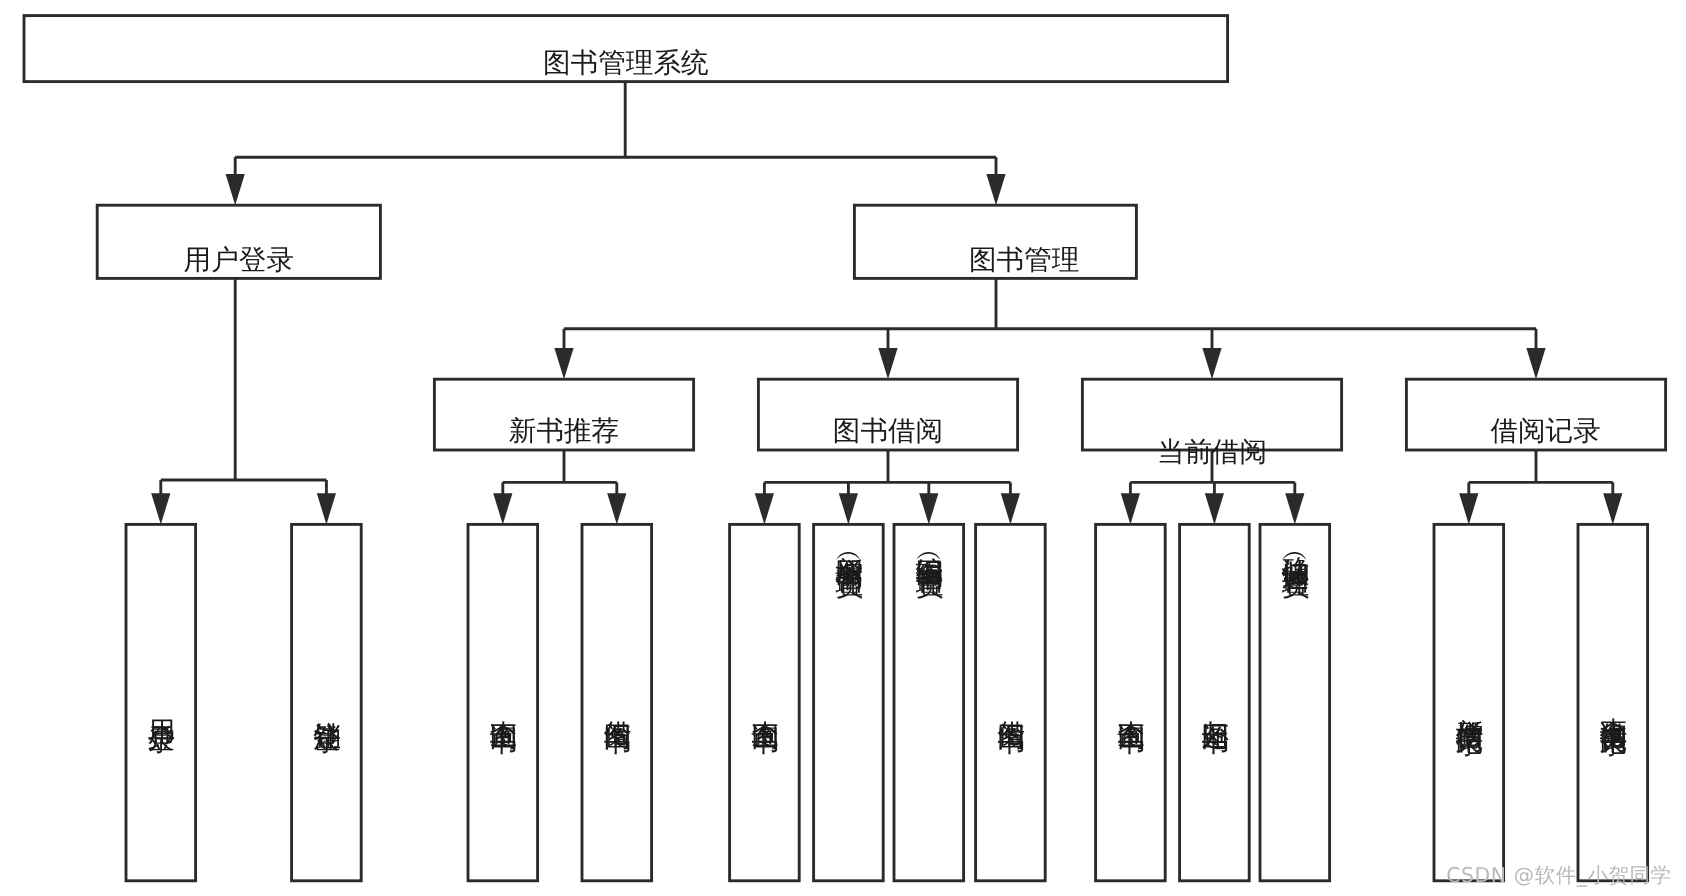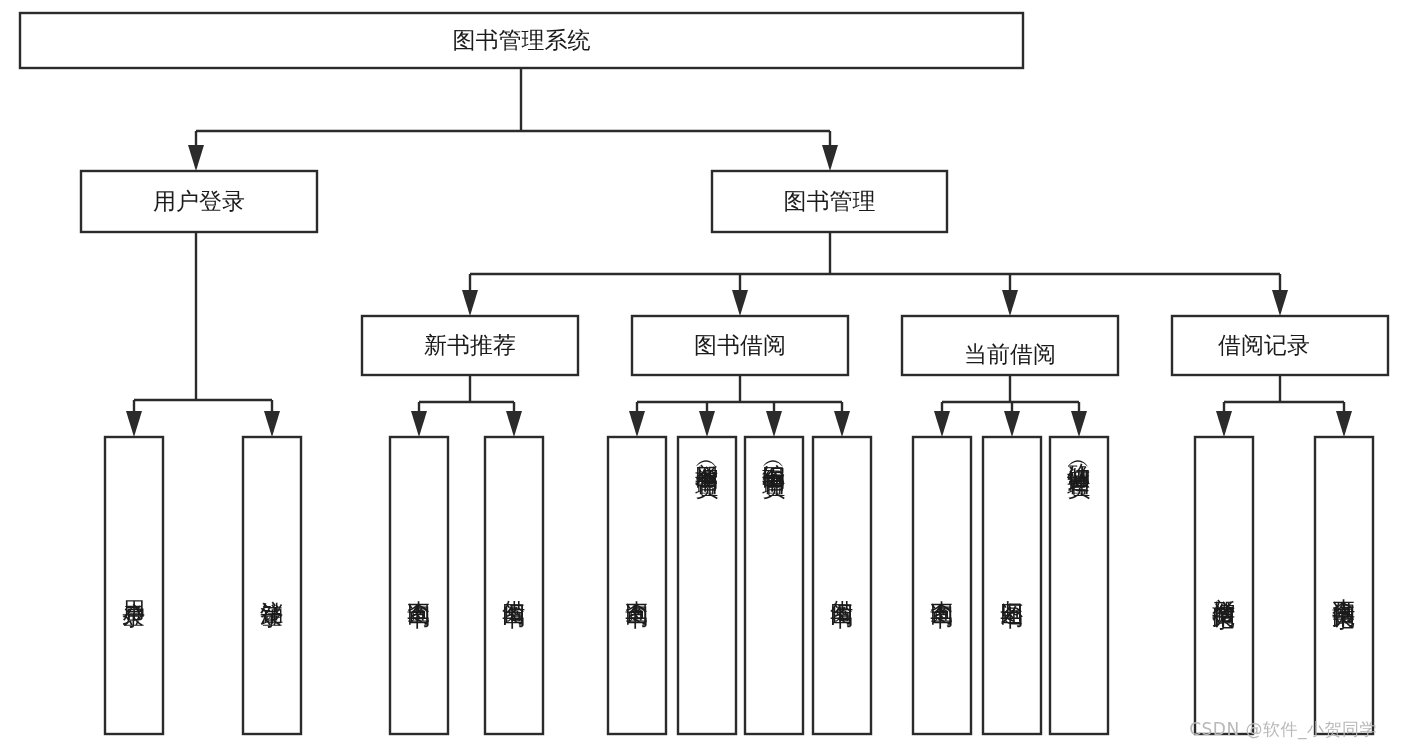--- a/index.html
+++ b/index.html
@@ -24,29 +24,29 @@
     text-orientation:upright;
     font-family:"DejaVu Sans","Liberation Sans",sans-serif;
     font-size:23px;
     line-height:1.06;
     letter-spacing:2px;
     color:#1b1b1b;
     white-space:nowrap;
   }
   .hlabel-wrap{
     position:absolute;
-    display:flex;align-items:center;justify-content:center;
+    display:flex;align-items:flex-end;justify-content:center;
     pointer-events:none;
   }
   .hlabel-text{
     font-family:"DejaVu Sans","Liberation Sans",sans-serif;
     font-size:23px;color:#1b1b1b;white-space:nowrap;
   }
   #watermark{
-    position:absolute;right:28px;bottom:6px;
+    position:absolute;right:12px;bottom:6px;
     font-family:"DejaVu Sans","Liberation Sans",sans-serif;
     font-size:17px;color:#b9b9b9;letter-spacing:0.5px;
     user-select:none;white-space:nowrap;
   }
 </style>
 </head>
 <body>
 
 <div id="diagram-root">
 
@@ -144,34 +144,34 @@
     </g>
   </svg>
 
   <div class="hlabel-wrap" style="left:20px;top:13px;width:1003px;height:55px;">
     <span class="hlabel-text">图书管理系统</span>
   </div>
 
   <div class="hlabel-wrap" style="left:81px;top:171px;width:236px;height:61px;">
     <span class="hlabel-text">用户登录</span>
   </div>
-  <div class="hlabel-wrap" style="left:712px;top:171px;width:235px;height:61px;">
+  <div class="hlabel-wrap" style="left:712px;top:171px;width:235px;height:61px;padding-left:24px;">
     <span class="hlabel-text">图书管理</span>
   </div>
 
   <div class="hlabel-wrap" style="left:632px;top:316px;width:216px;height:59px;">
     <span class="hlabel-text">图书借阅</span>
   </div>
   <div class="hlabel-wrap" style="left:362px;top:316px;width:216px;height:59px;">
     <span class="hlabel-text">新书推荐</span>
   </div>
   <div class="hlabel-wrap" style="left:902px;top:316px;width:216px;height:76px;">
     <span class="hlabel-text">当前借阅</span>
   </div>
-  <div class="hlabel-wrap" style="left:1148px;top:316px;width:232px;height:59px;">
+  <div class="hlabel-wrap" style="left:1172px;top:316px;width:232px;height:59px;">
     <span class="hlabel-text">借阅记录</span>
   </div>
 
   <div class="vlabel-wrap" style="left:105px;top:437px;width:58px;height:297px;">
     <span class="vlabel-text">用户登录</span>
   </div>
   <div class="vlabel-wrap" style="left:243px;top:437px;width:58px;height:297px;">
     <span class="vlabel-text">注销登录</span>
   </div>
   <div class="vlabel-wrap" style="left:390px;top:437px;width:58px;height:297px;">

